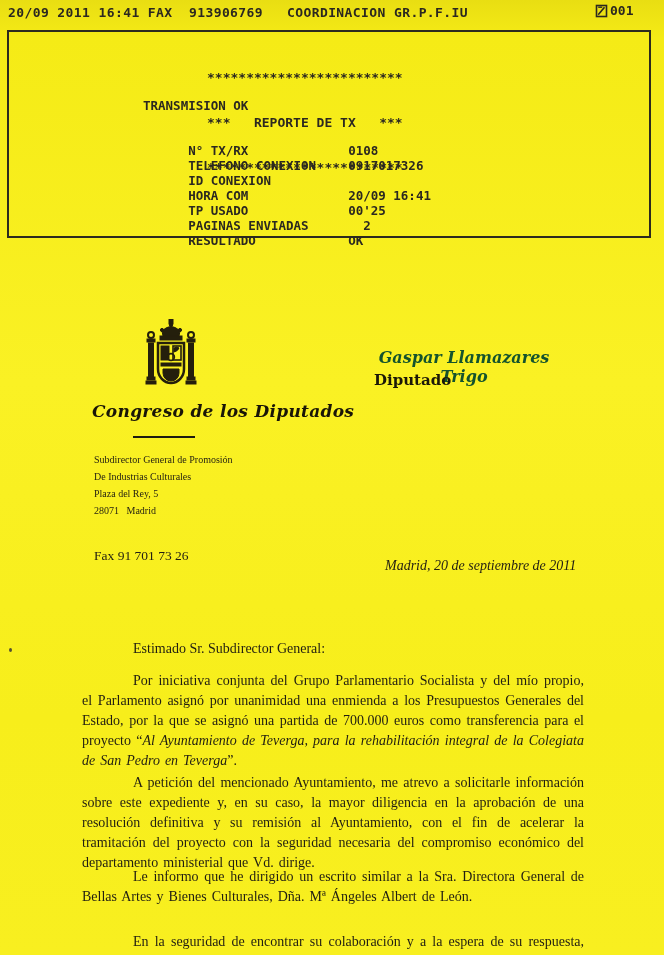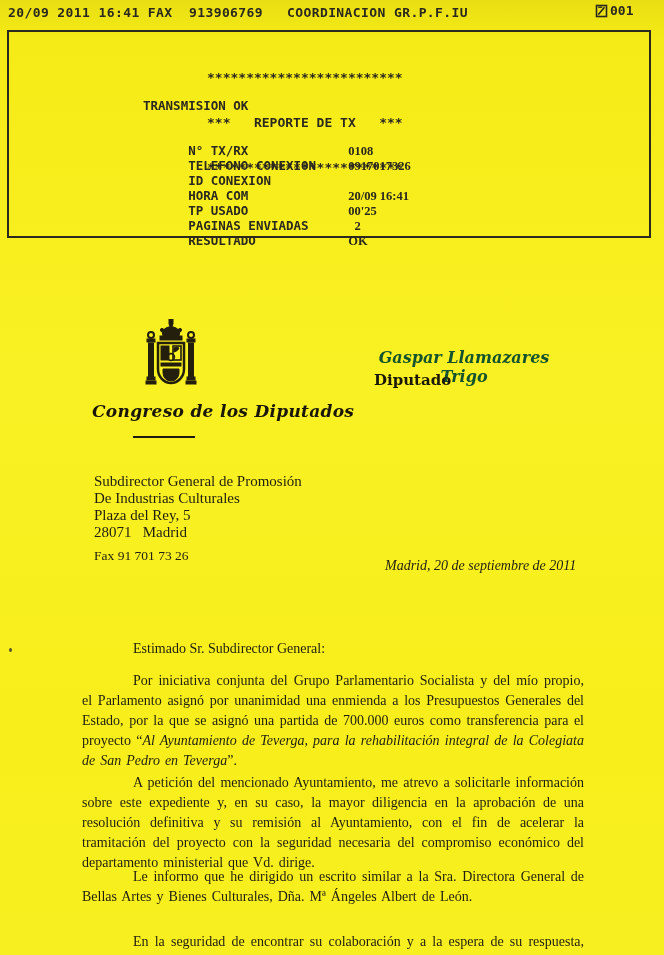--- a/index.html
+++ b/index.html
@@ -16,34 +16,34 @@
   .fax-center{left:287px;top:5px;font-size:13px;white-space:pre;letter-spacing:.4px;}
   .fax-right{left:595px;top:3px;font-size:13px;display:flex;align-items:center;gap:2px;}
 
   
   .report-box{left:7px;top:30px;width:644px;height:208px;border:2px solid #2c2a1e;box-sizing:border-box;}
   .stars-block{position:absolute;left:198px;top:8px;font-size:13px;line-height:15px;white-space:pre;}
   .transmision{position:absolute;left:134px;top:66px;font-size:12.5px;white-space:pre;}
   .rb-rows{position:absolute;left:134px;top:96px;font-size:12.5px;line-height:15px;}
   .rb-row{height:15px;white-space:pre;}
   .rb-label{display:inline-block;width:160px;}
-  .rb-value{white-space:pre;font-family:Liberation Serif, serif;}
+  .rb-value{white-space:pre;}
 
   
   .arms{left:144px;top:319px;}
   .congreso{left:92px;top:401px;font-size:17px;font-style:italic;font-weight:700;
             font-family:"DejaVu Serif",serif;letter-spacing:.3px;color:#191507;}
   .congreso-rule{left:133px;top:436px;width:62px;height:2px;background:#1d1a10;}
   .sig-name{left:374px;top:348px;width:180px;text-align:center;font-size:16px;font-style:italic;
             font-weight:700;font-family:"DejaVu Serif",serif;color:#14532d;}
   .sig-title{left:374px;top:371px;width:180px;text-align:left;font-size:15px;
              font-weight:700;font-family:"DejaVu Serif",serif;color:#1b1708;}
 
   
-  .recipient{left:94px;top:451px;font-size:15px;line-height:17px;margin-top:22px;}
+  .recipient{left:94px;top:451px;font-size:10px;line-height:17px;}
   .addr-line{white-space:pre;}
   .fax-number{left:94px;top:548px;font-size:13.5px;white-space:pre;}
 
   
   .dateline{left:385px;top:558px;font-size:14px;font-style:italic;}
   .salutation{left:133px;top:641px;font-size:14px;}
   .para{left:82px;width:502px;font-size:14px;line-height:20px;text-align:justify;
         text-indent:51px;word-spacing:1.5px;margin:0;}
   .p1{top:671px;}
   .p2{top:773px;}

